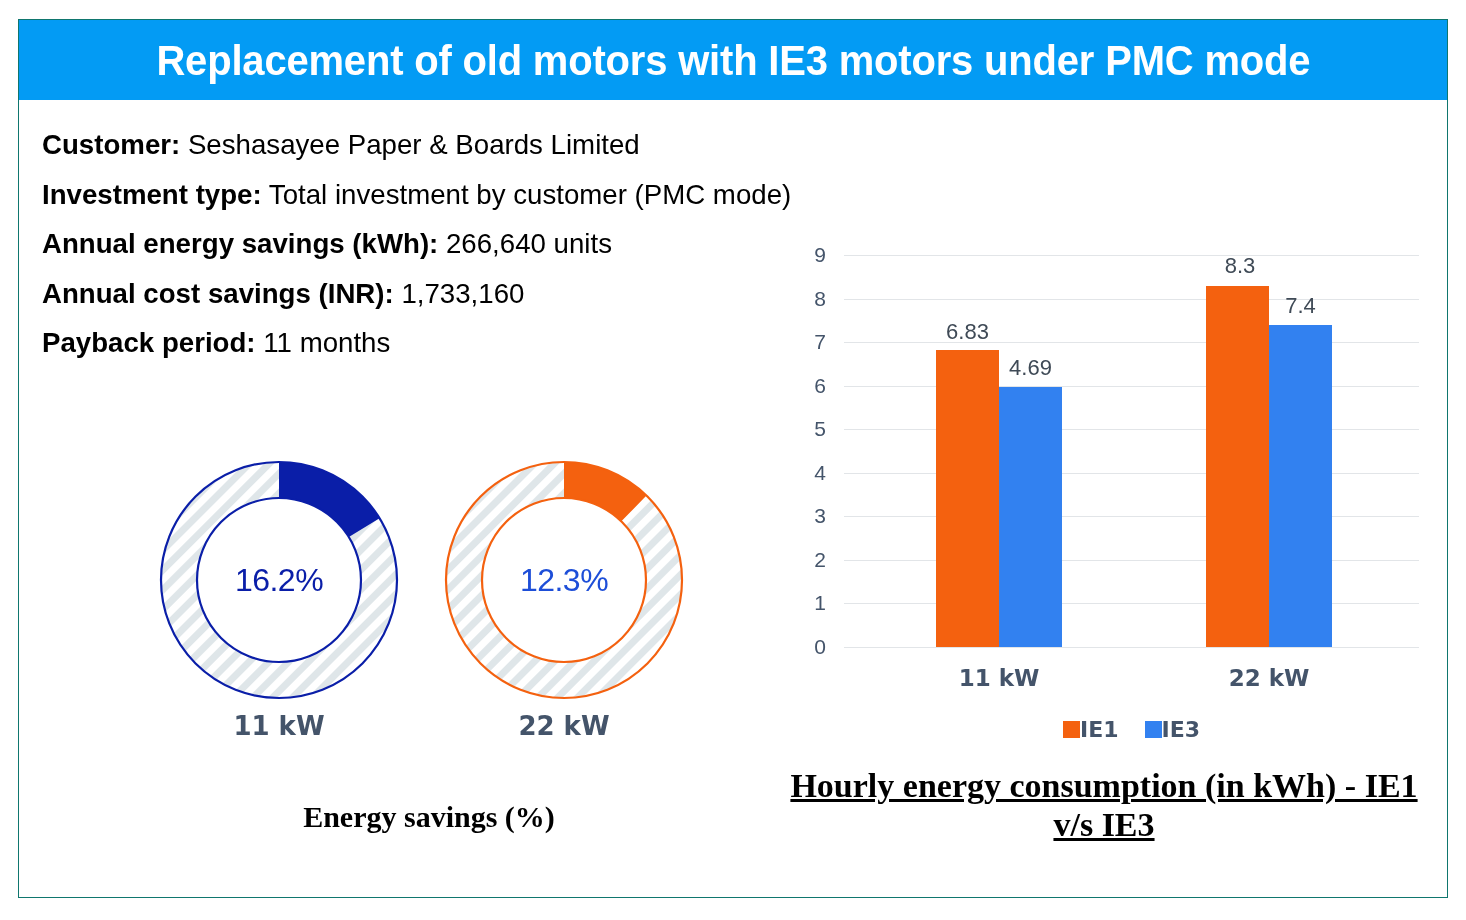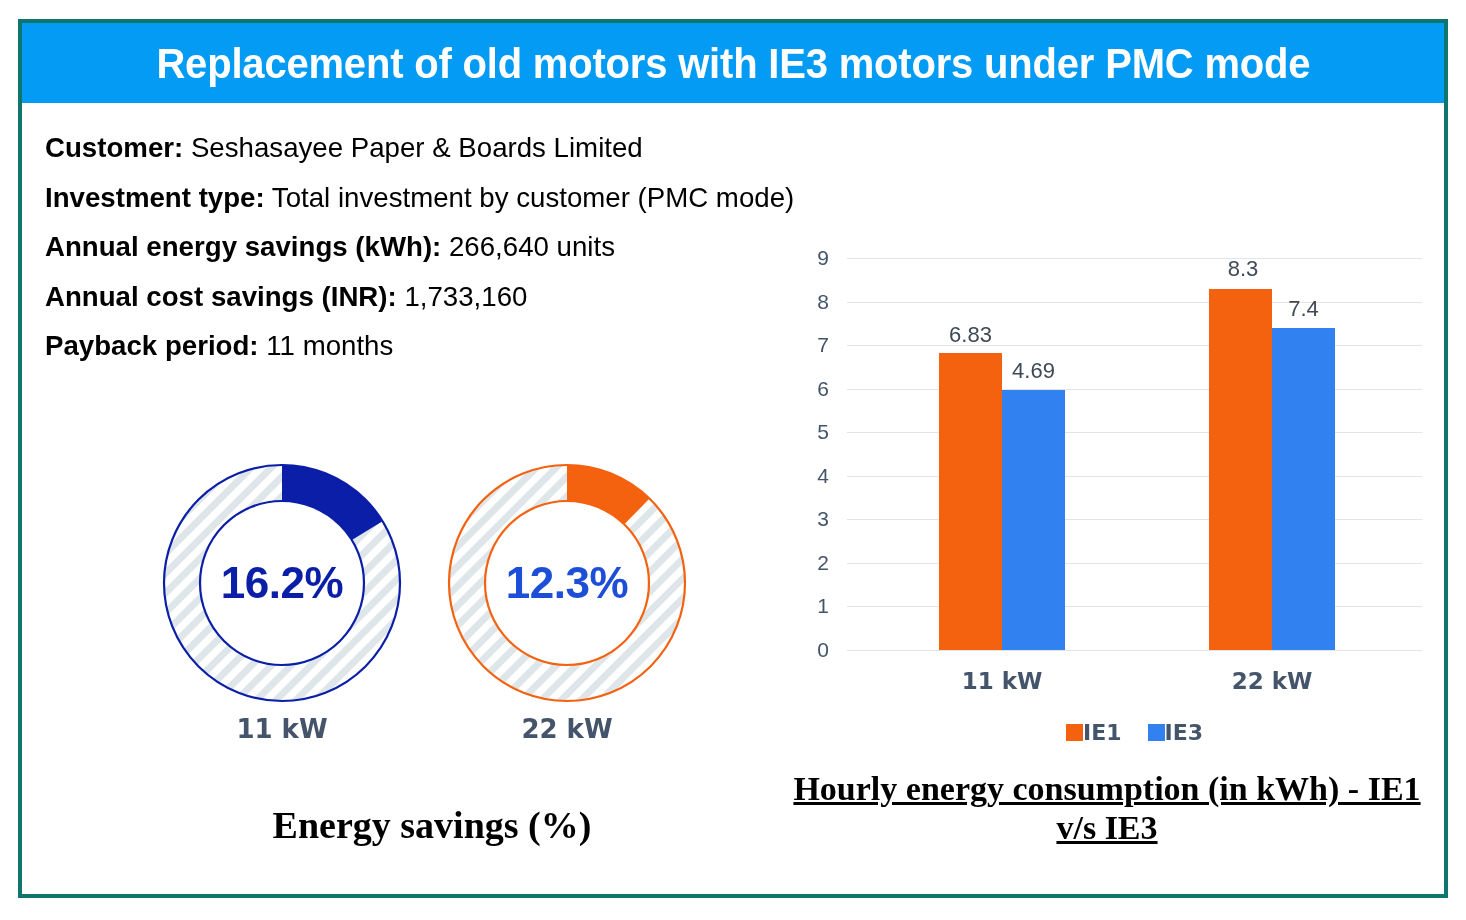--- a/index.html
+++ b/index.html
@@ -14,21 +14,21 @@
     font-family: "Liberation Sans", sans-serif;
     overflow: hidden;
   }
   #slide {
     position: absolute;
     left: 18px;
     top: 19px;
     width: 1430px;
     height: 879px;
     box-sizing: border-box;
-    border: 4px solid #0f766e;
+    border: 1px solid #0f766e;
     background: #ffffff;
   }
   #header-bar {
     position: absolute;
     left: 0;
     top: 0;
     width: 100%;
     height: 80px;
     background: #039bf4;
     box-sizing: border-box;
@@ -94,22 +94,22 @@
   #donut-wrap-0 { left: 105px; top: 0px; }
   #donut-wrap-1 { left: 390px; top: 0px; }
   .donut-center-label {
     position: absolute;
     left: 0; top: 0;
     width: 250px;
     height: 250px;
     display: flex;
     align-items: center;
     justify-content: center;
-    font-size: 44px;
-    font-weight: bold;
+    font-size: 32px;
+    font-weight: normal;
     letter-spacing: -0.5px;
     pointer-events: none;
     text-align: right;
   }
   .donut-kw-label {
     position: absolute;
     width: 250px;
     text-align: center;
     top: 256px;
     font-size: 26px;
@@ -117,21 +117,21 @@
     color: #44546a;
     font-family: "DejaVu Sans", sans-serif;
   }
   #donut-caption {
     position: absolute;
     left: 0px;
     top: 345px;
     width: 760px;
     text-align: center;
     font-family: "Liberation Serif", serif;
-    font-size: 38px;
+    font-size: 30px;
     font-weight: bold;
     color: #000000;
   }
   
   #chart-block {
     position: absolute;
     left: 770px;
     top: 155px;
     width: 640px;
     height: 630px;

